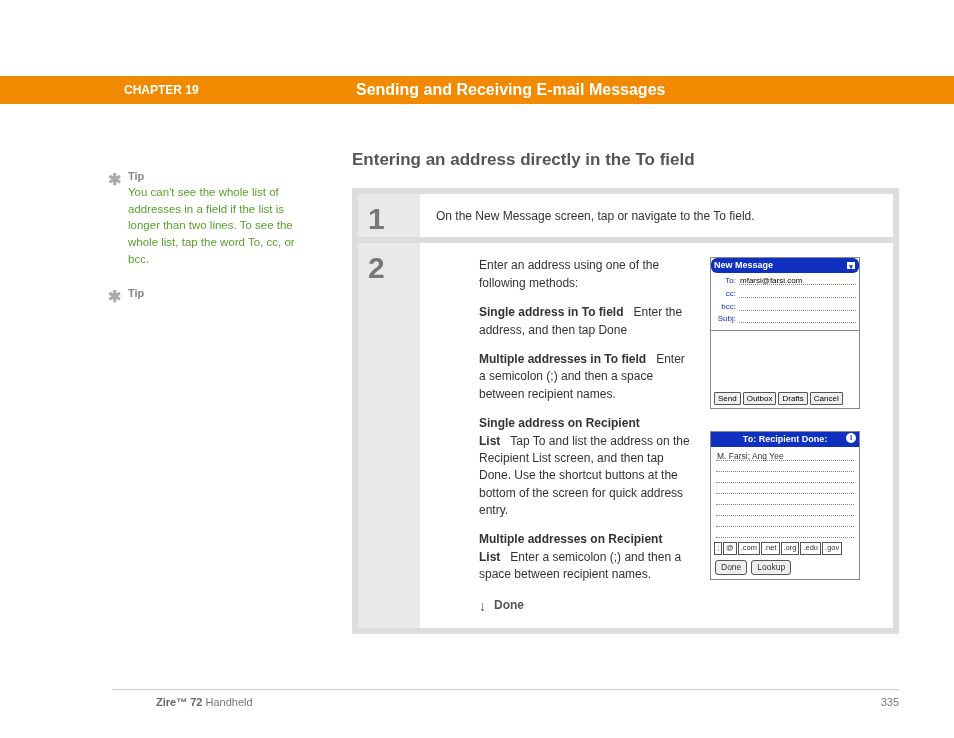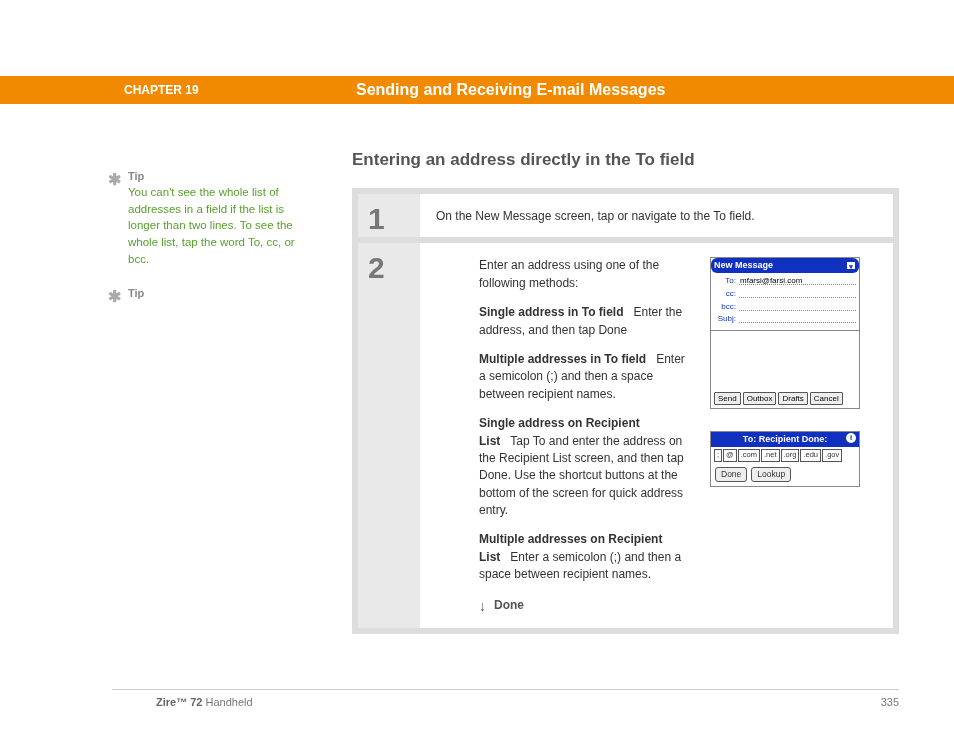--- a/index.html
+++ b/index.html
@@ -91,21 +91,21 @@
       </div>
 
       <div class="step-row">
         <div class="step-num">2</div>
         <div class="step-body">
           <div class="step-columns">
             <div class="step-text">
               <p>Enter an address using one of the following methods:</p>
               <p><span class="sub-head">Single address in To field</span>&nbsp;&nbsp;&nbsp;<span>Enter the address, and then tap Done</span></p>
               <p><span class="sub-head">Multiple addresses in To field</span>&nbsp;&nbsp;&nbsp;<span>Enter a semicolon (;) and then a space between recipient names.</span></p>
-              <p><span class="sub-head">Single address on Recipient List</span>&nbsp;&nbsp;&nbsp;<span>Tap To and enter the address on the Recipient List screen, and then tap Done. Use the shortcut buttons at the bottom of the screen for quick address entry.</span></p>
+              <p><span class="sub-head">Single address on Recipient List</span>&nbsp;&nbsp;&nbsp;<span>Tap To and list the address on the Recipient List screen, and then tap Done. Use the shortcut buttons at the bottom of the screen for quick address entry.</span></p>
               <p><span class="sub-head">Multiple addresses on Recipient List</span>&nbsp;&nbsp;&nbsp;<span>Enter a semicolon (;) and then a space between recipient names.</span></p>
               <div class="done-row">
                 <span class="done-arrow">↓</span>
                 <span class="done-label">Done</span>
               </div>
             </div>
 
             <div class="step-images">
               <div class="mock">
                 <div class="titlebar">
@@ -137,20 +137,30 @@
                   <span class="btn">Drafts</span>
                   <span class="btn">Cancel</span>
                 </div>
               </div>
 
               <div class="mock2">
                 <div class="titlebar2">
                   <span>To: Recipient Done:</span>
                   <span class="info">i</span>
                 </div>
+                <div class="lines">
+                  <div class="dline">M. Farsi; Ang Yee</div>
+                  <div class="dline"></div>
+                  <div class="dline"></div>
+                  <div class="dline"></div>
+                  <div class="dline"></div>
+                  <div class="dline"></div>
+                  <div class="dline"></div>
+                  <div class="dline"></div>
+                </div>
                 <div class="shortcut-row">
                   <span class="sc">;</span>
                   <span class="sc">@</span>
                   <span class="sc">.com</span>
                   <span class="sc">.net</span>
                   <span class="sc">.org</span>
                   <span class="sc">.edu</span>
                   <span class="sc">.gov</span>
                 </div>
                 <div class="btmrow">

